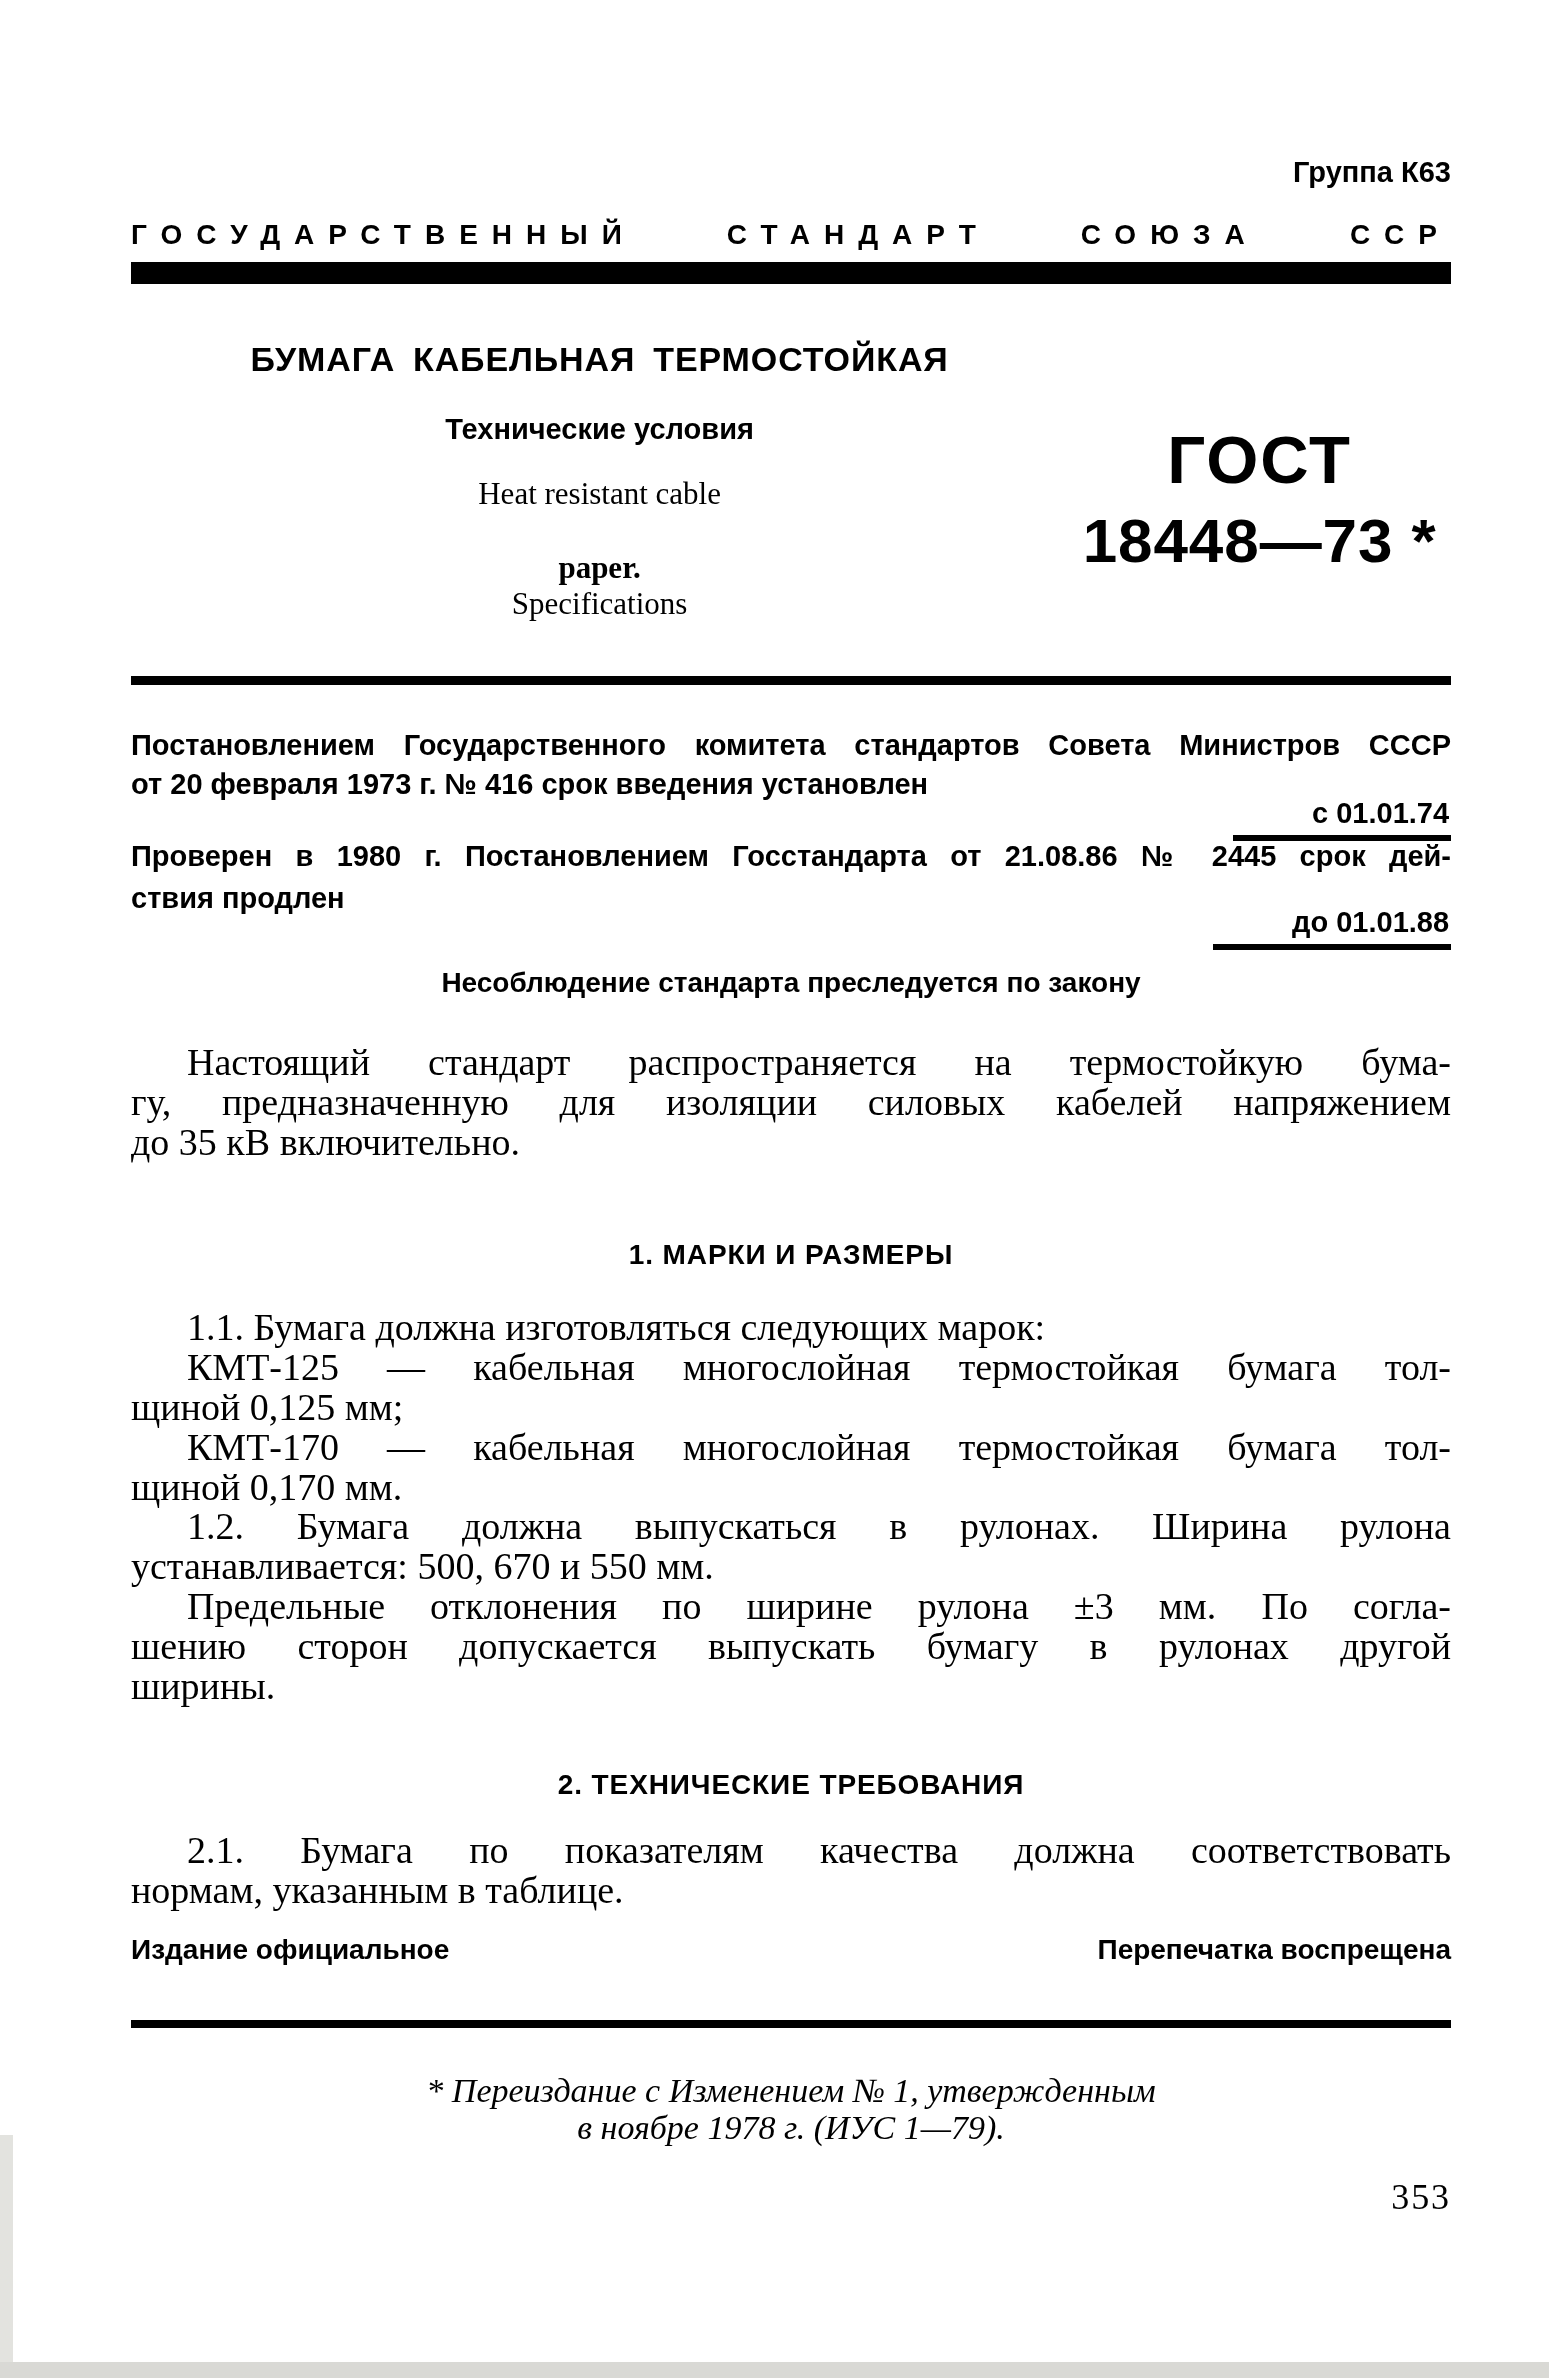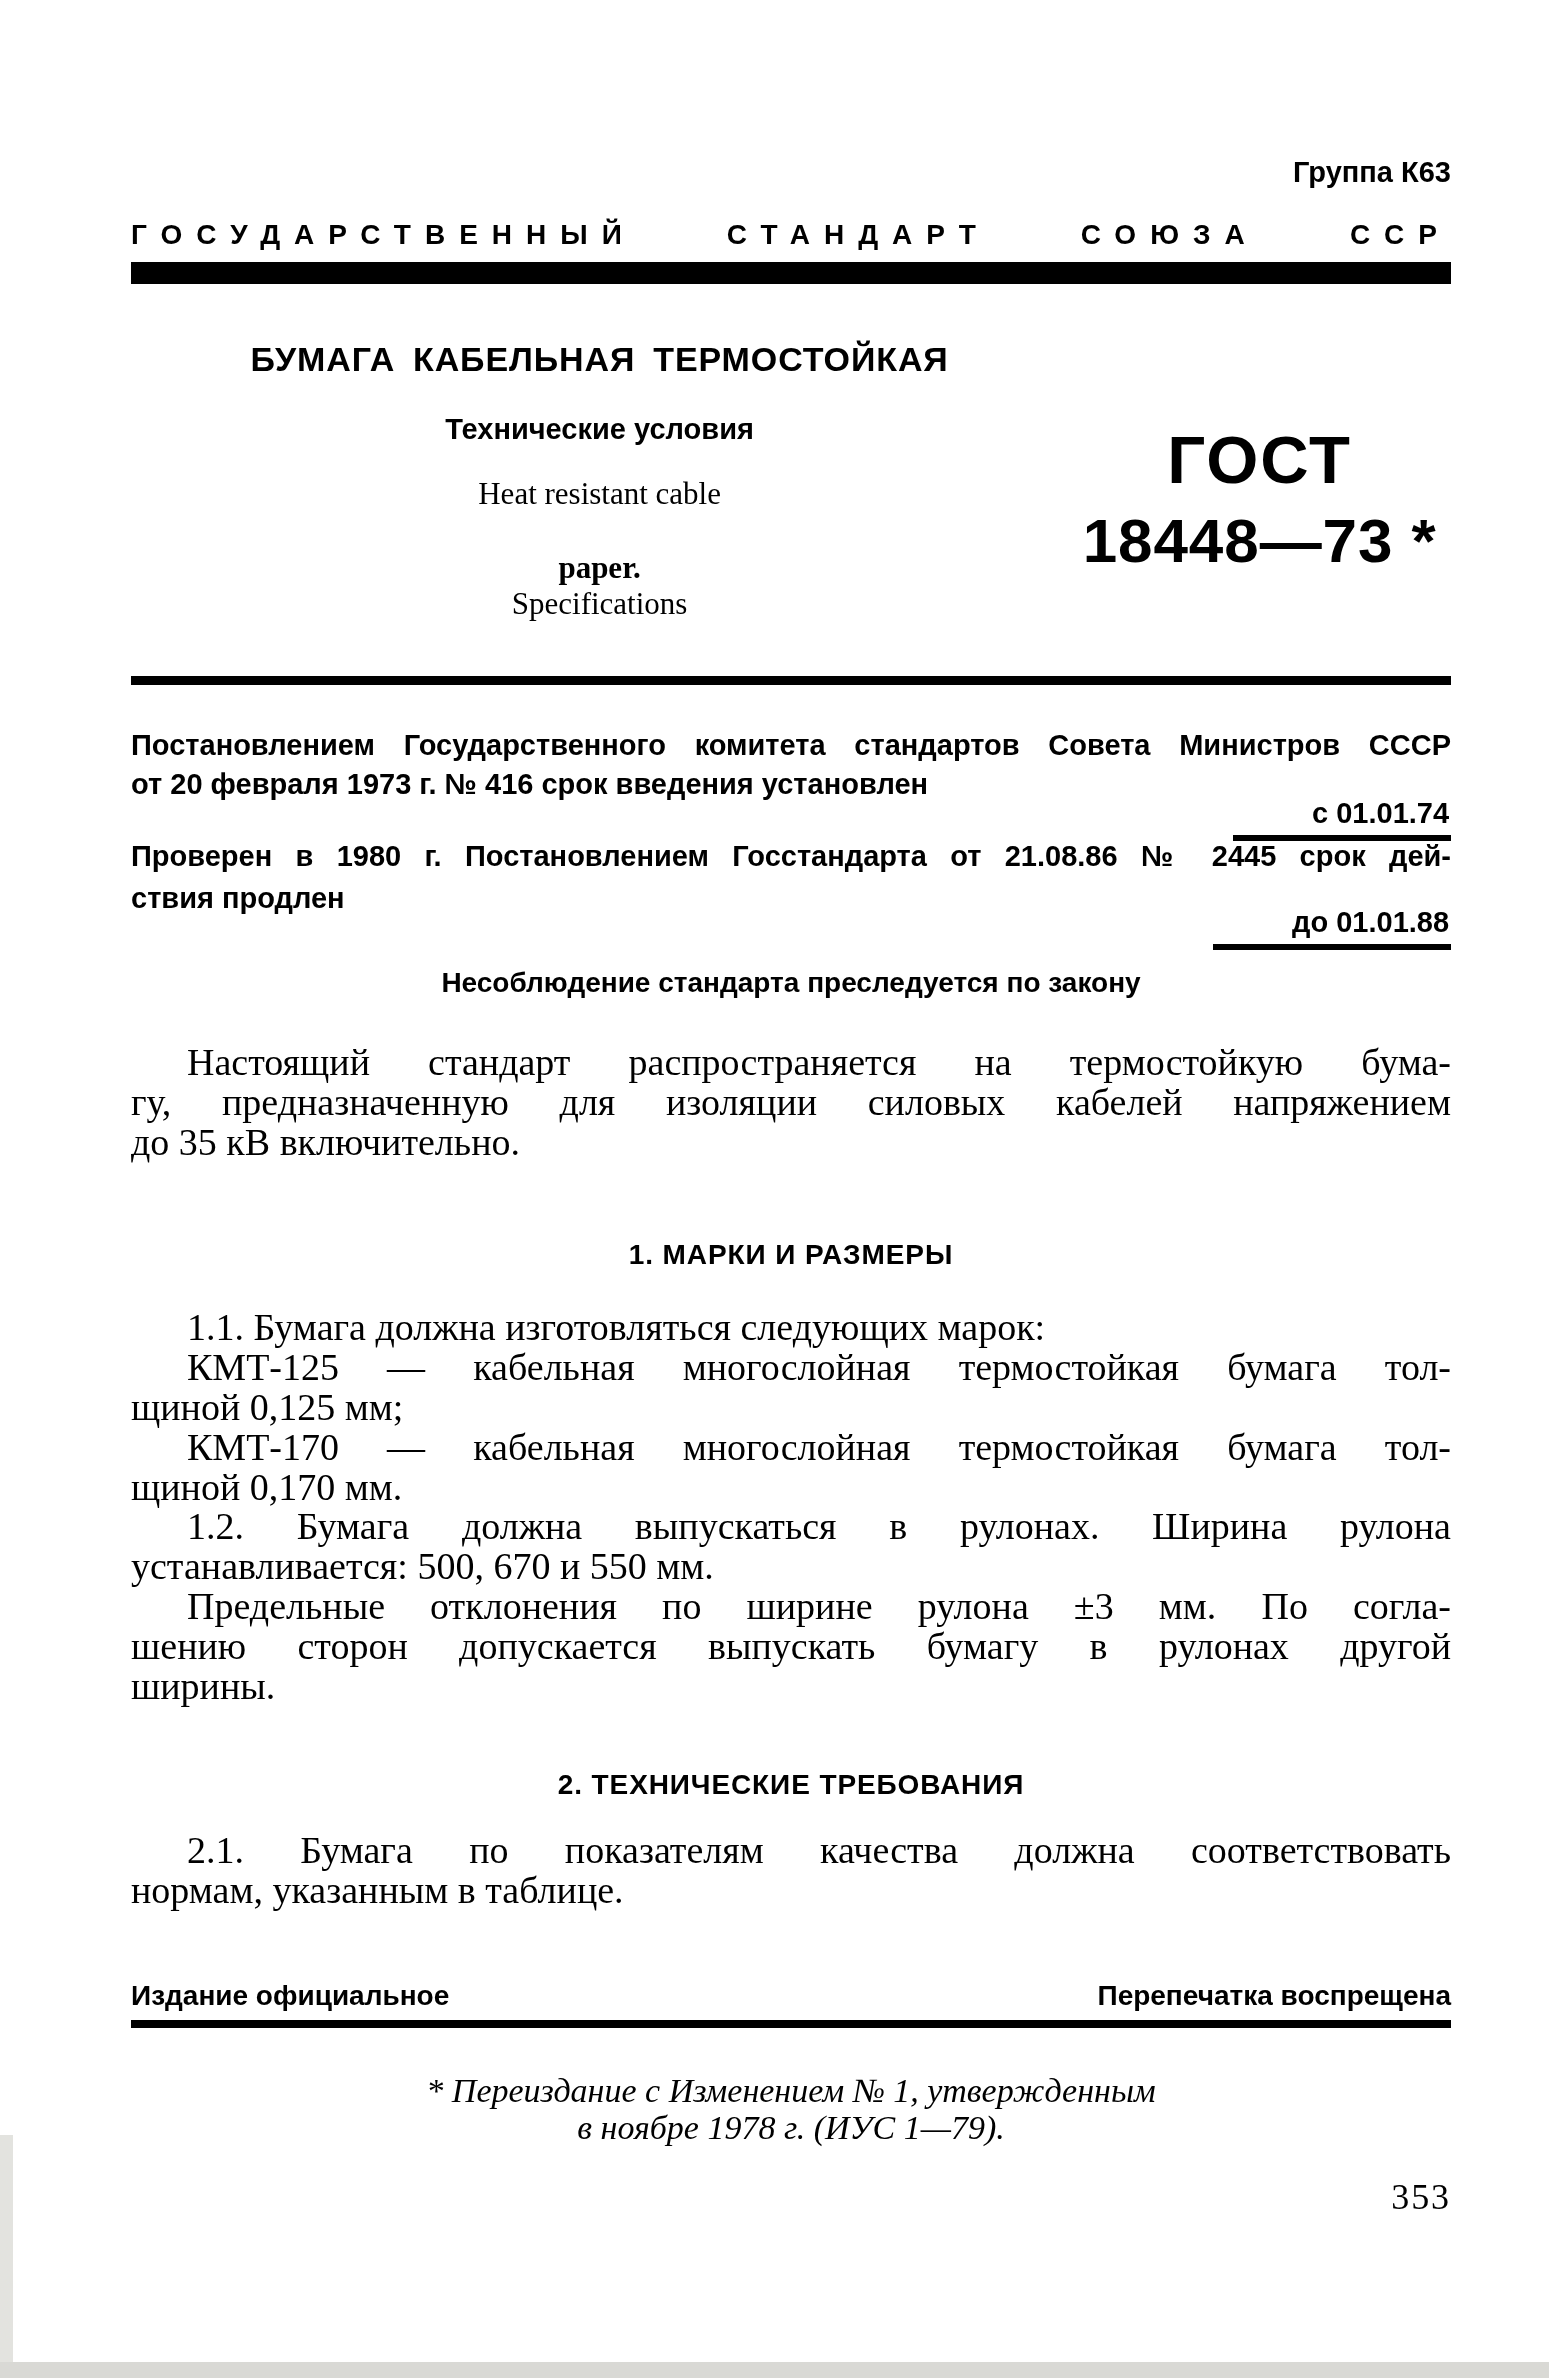--- a/index.html
+++ b/index.html
@@ -64,21 +64,21 @@
   .clause12 { top:1506px; }
   .clause21 { top:1830px; }
 
   .sec-heading { text-align:center; font-family:"Liberation Sans",sans-serif;
     font-weight:bold; font-size:28px; letter-spacing:0.9px; }
   .sec1 { top:1239px; }
   .sec2 { top:1769px; }
 
   
   .footer-rule { top:2020px; height:8.4px; background:#000; }
-  .footer-row { top:1980px; display:flex; justify-content:space-between;
+  .footer-row { top:1934px; display:flex; justify-content:space-between;
     font-family:"Liberation Sans",sans-serif; font-weight:bold; font-size:28px; }
   .footnote { top:2072px; text-align:center; font-style:italic;
     font-size:34px; line-height:37px; }
   .page-number { top:2176px; text-align:right; font-size:36px; letter-spacing:1.9px; }
 
   .scan-bottom { position:absolute; left:0; right:0; bottom:0; height:17px;
     background:#d9d9d5; }
   .scan-corner { position:absolute; left:0; bottom:0; width:13px; height:244px;
     background:#e3e3df; }
 </style>

